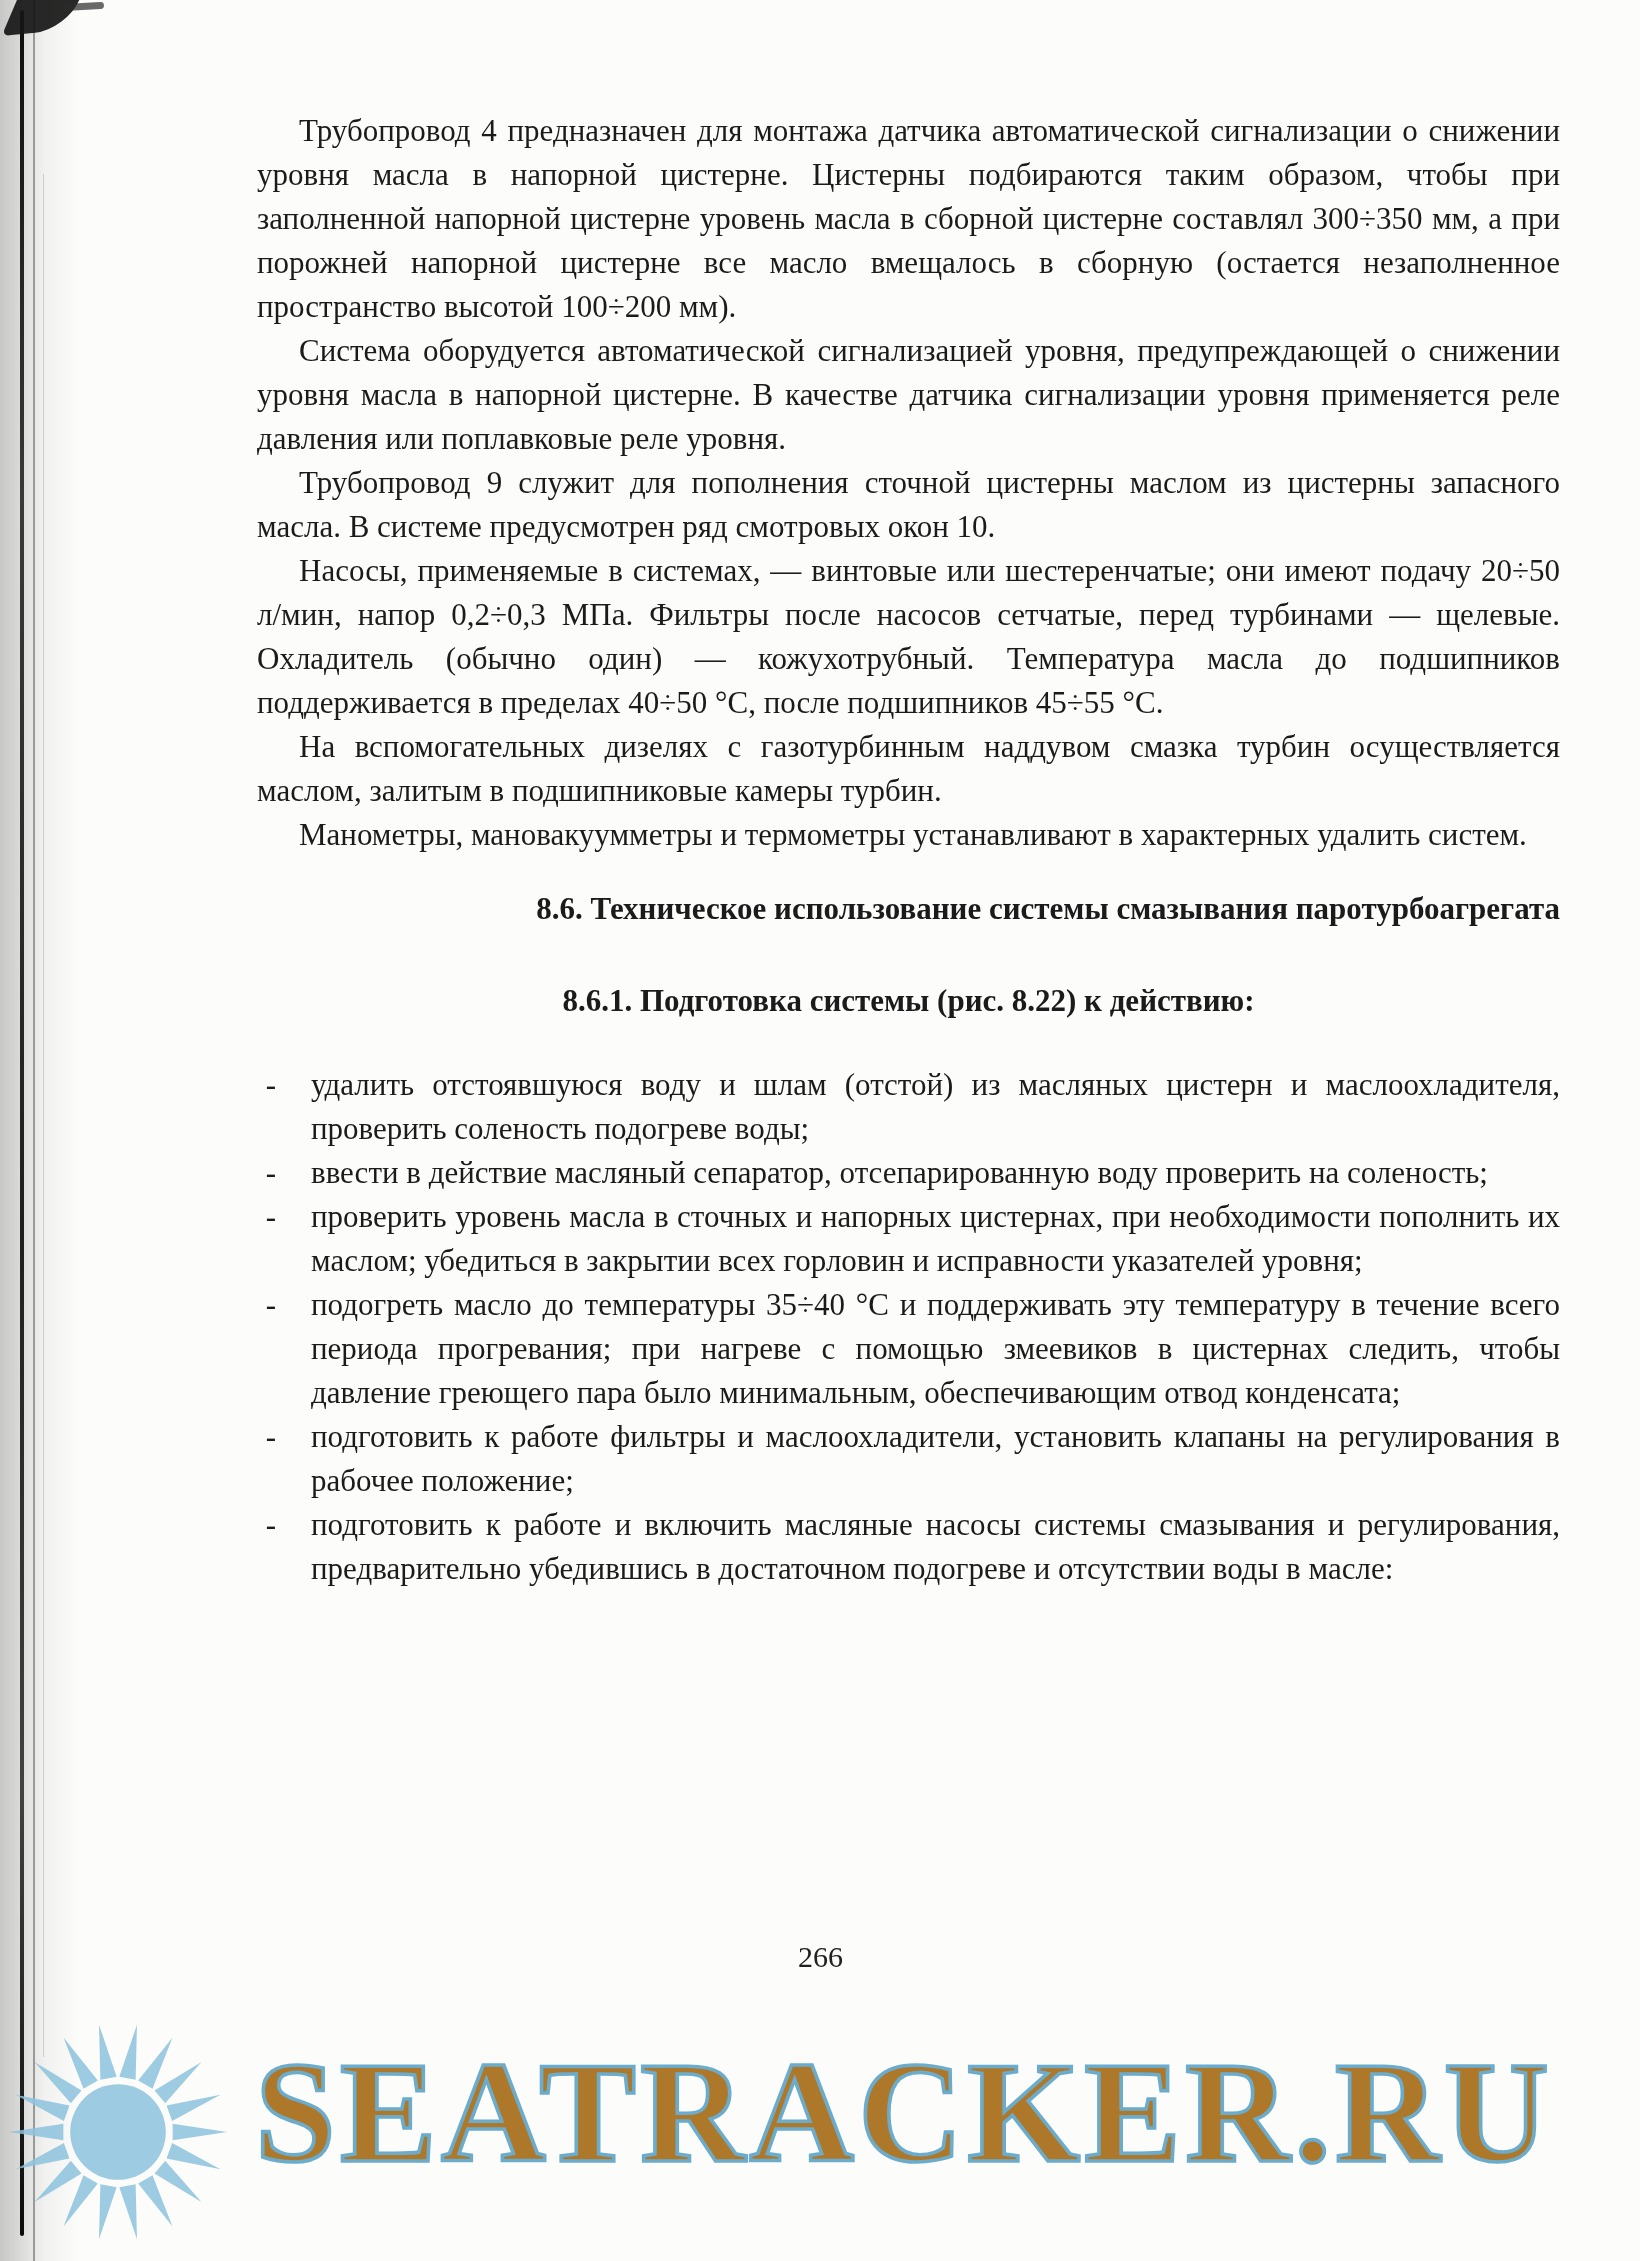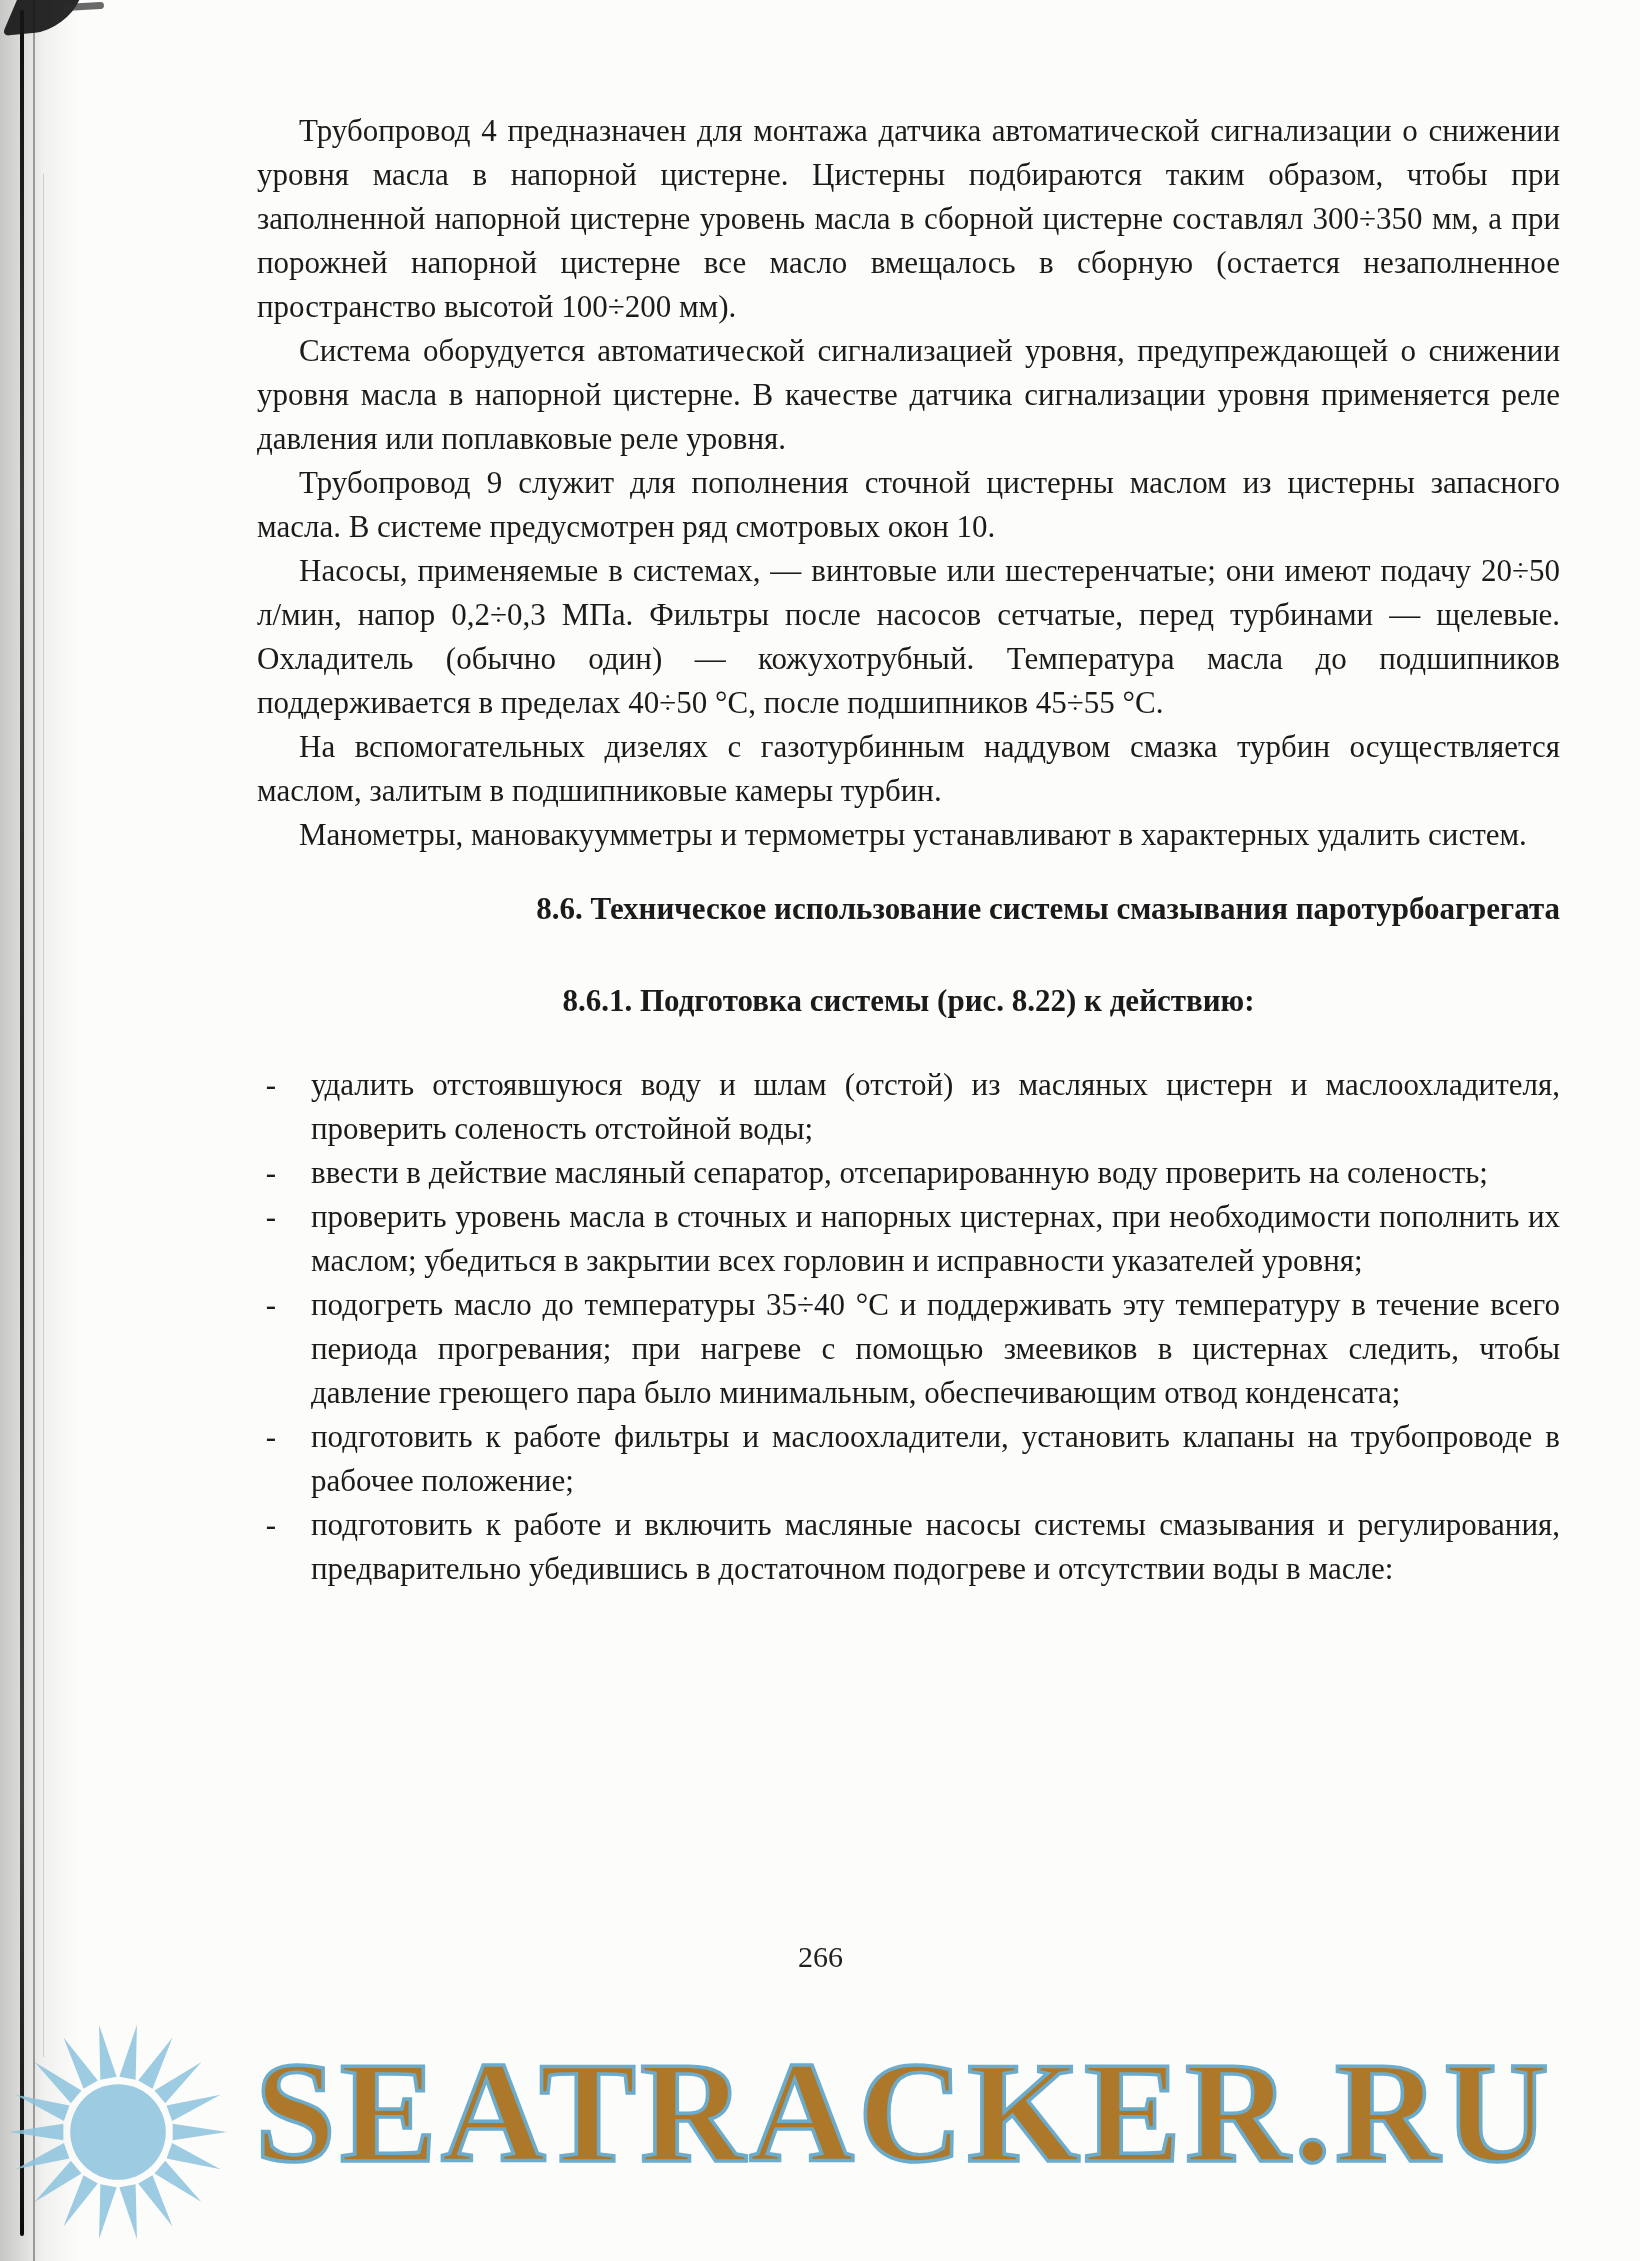--- a/index.html
+++ b/index.html
@@ -127,37 +127,37 @@
     <p>Насосы, применяемые в системах, — винтовые или шестеренчатые; они имеют подачу 20÷50 л/мин, напор 0,2÷0,3 МПа. Фильтры после насосов сетчатые, перед турбинами — щелевые. Охладитель (обычно один) — кожухотрубный. Температура масла до подшипников поддерживается в пределах 40÷50 °С, после подшипников 45÷55 °С.</p>
     <p>На вспомогательных дизелях с газотурбинным наддувом смазка турбин осуществляется маслом, залитым в подшипниковые камеры турбин.</p>
     <p>Манометры, мановакуумметры и термометры устанавливают в характерных удалить систем.</p>
 
     <h2 class="section-heading">8.6. Техническое использование системы смазывания паротурбоагрегата</h2>
     <h3 class="subsection-heading">8.6.1. Подготовка системы (рис. 8.22) к действию:</h3>
 
     <ul class="prep-list">
       <li>
         <span class="dash">-</span>
-        <span>удалить отстоявшуюся воду и шлам (отстой) из масляных цистерн и маслоохладителя, проверить соленость отстойной воды;</span>
+        <span>удалить отстоявшуюся воду и шлам (отстой) из масляных цистерн и маслоохладителя, проверить соленость подогреве воды;</span>
       </li>
       <li>
         <span class="dash">-</span>
         <span>ввести в действие масляный сепаратор, отсепарированную воду проверить на соленость;</span>
       </li>
       <li>
         <span class="dash">-</span>
         <span>проверить уровень масла в сточных и напорных цистернах, при необходимости пополнить их маслом; убедиться в закрытии всех горловин и исправности указателей уровня;</span>
       </li>
       <li>
         <span class="dash">-</span>
         <span>подогреть масло до температуры 35÷40 °С и поддерживать эту температуру в течение всего периода прогревания; при нагреве с помощью змеевиков в цистернах следить, чтобы давление греющего пара было минимальным, обеспечивающим отвод конденсата;</span>
       </li>
       <li>
         <span class="dash">-</span>
-        <span>подготовить к работе фильтры и маслоохладители, установить клапаны на трубопроводе в рабочее положение;</span>
+        <span>подготовить к работе фильтры и маслоохладители, установить клапаны на регулирования в рабочее положение;</span>
       </li>
       <li>
         <span class="dash">-</span>
         <span>подготовить к работе и включить масляные насосы системы смазывания и регулирования, предварительно убедившись в достаточном подогреве и отсутствии воды в масле:</span>
       </li>
     </ul>
   </div>
 
   <div class="page-number">266</div>
 

